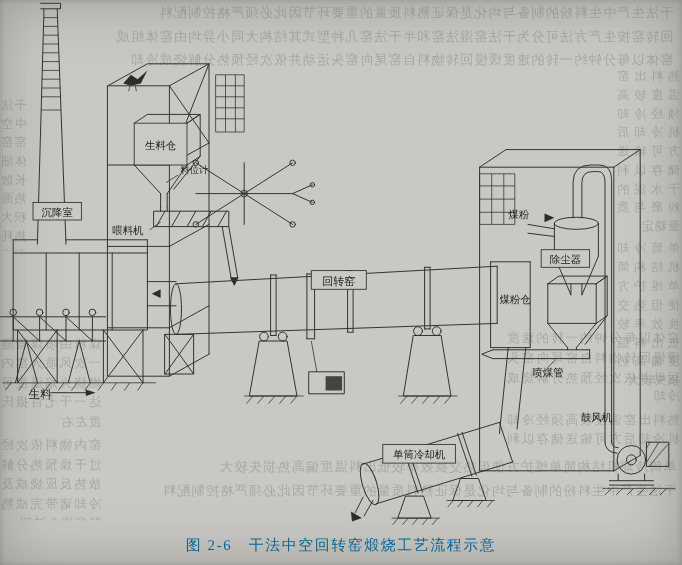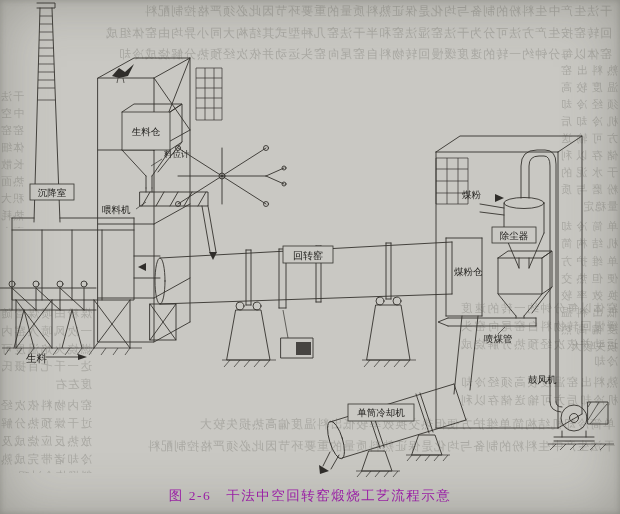--- a/index.html
+++ b/index.html
@@ -20,21 +20,21 @@
   .bleed div{margin:0 0 3px 0;}
   svg.diagram{position:absolute;left:0;top:0;}
   .ln{stroke:#34322e;stroke-width:.9;fill:none;stroke-linecap:round;stroke-linejoin:round;}
   .lnt{stroke:#34322e;stroke-width:.7;fill:none;}
   .fillpaper{fill:#cac9c4;stroke:#34322e;stroke-width:.8;}
   .dark{fill:#2f2d2a;stroke:none;}
   .lbl{fill:#1d1c19;font-size:10px;font-family:"Liberation Serif","DejaVu Serif",serif;}
   .s95{font-size:9.5px;} .s85{font-size:8.5px;} .s105{font-size:10.5px;}
   .caption{
     position:absolute;left:0;right:0;top:487px;text-align:center;
-    font-size:13.5px;color:#a21caf;letter-spacing:1.5px;
+    font-size:13.5px;color:#0369a1;letter-spacing:1.5px;
   }
 </style>
 </head>
 <body>
 
 <div class="page">
 
   <div class="bleed" style="top:2px;left:46px;width:566px;height:58px;font-size:12px;">
     <div>干法生产中生料粉的制备与均化是保证熟料质量的重要环节因此必须严格控制配料</div>
     <div>回转窑按生产方法可分为干法窑湿法窑和半干法窑几种型式其结构大同小异均由窑体组成</div>

